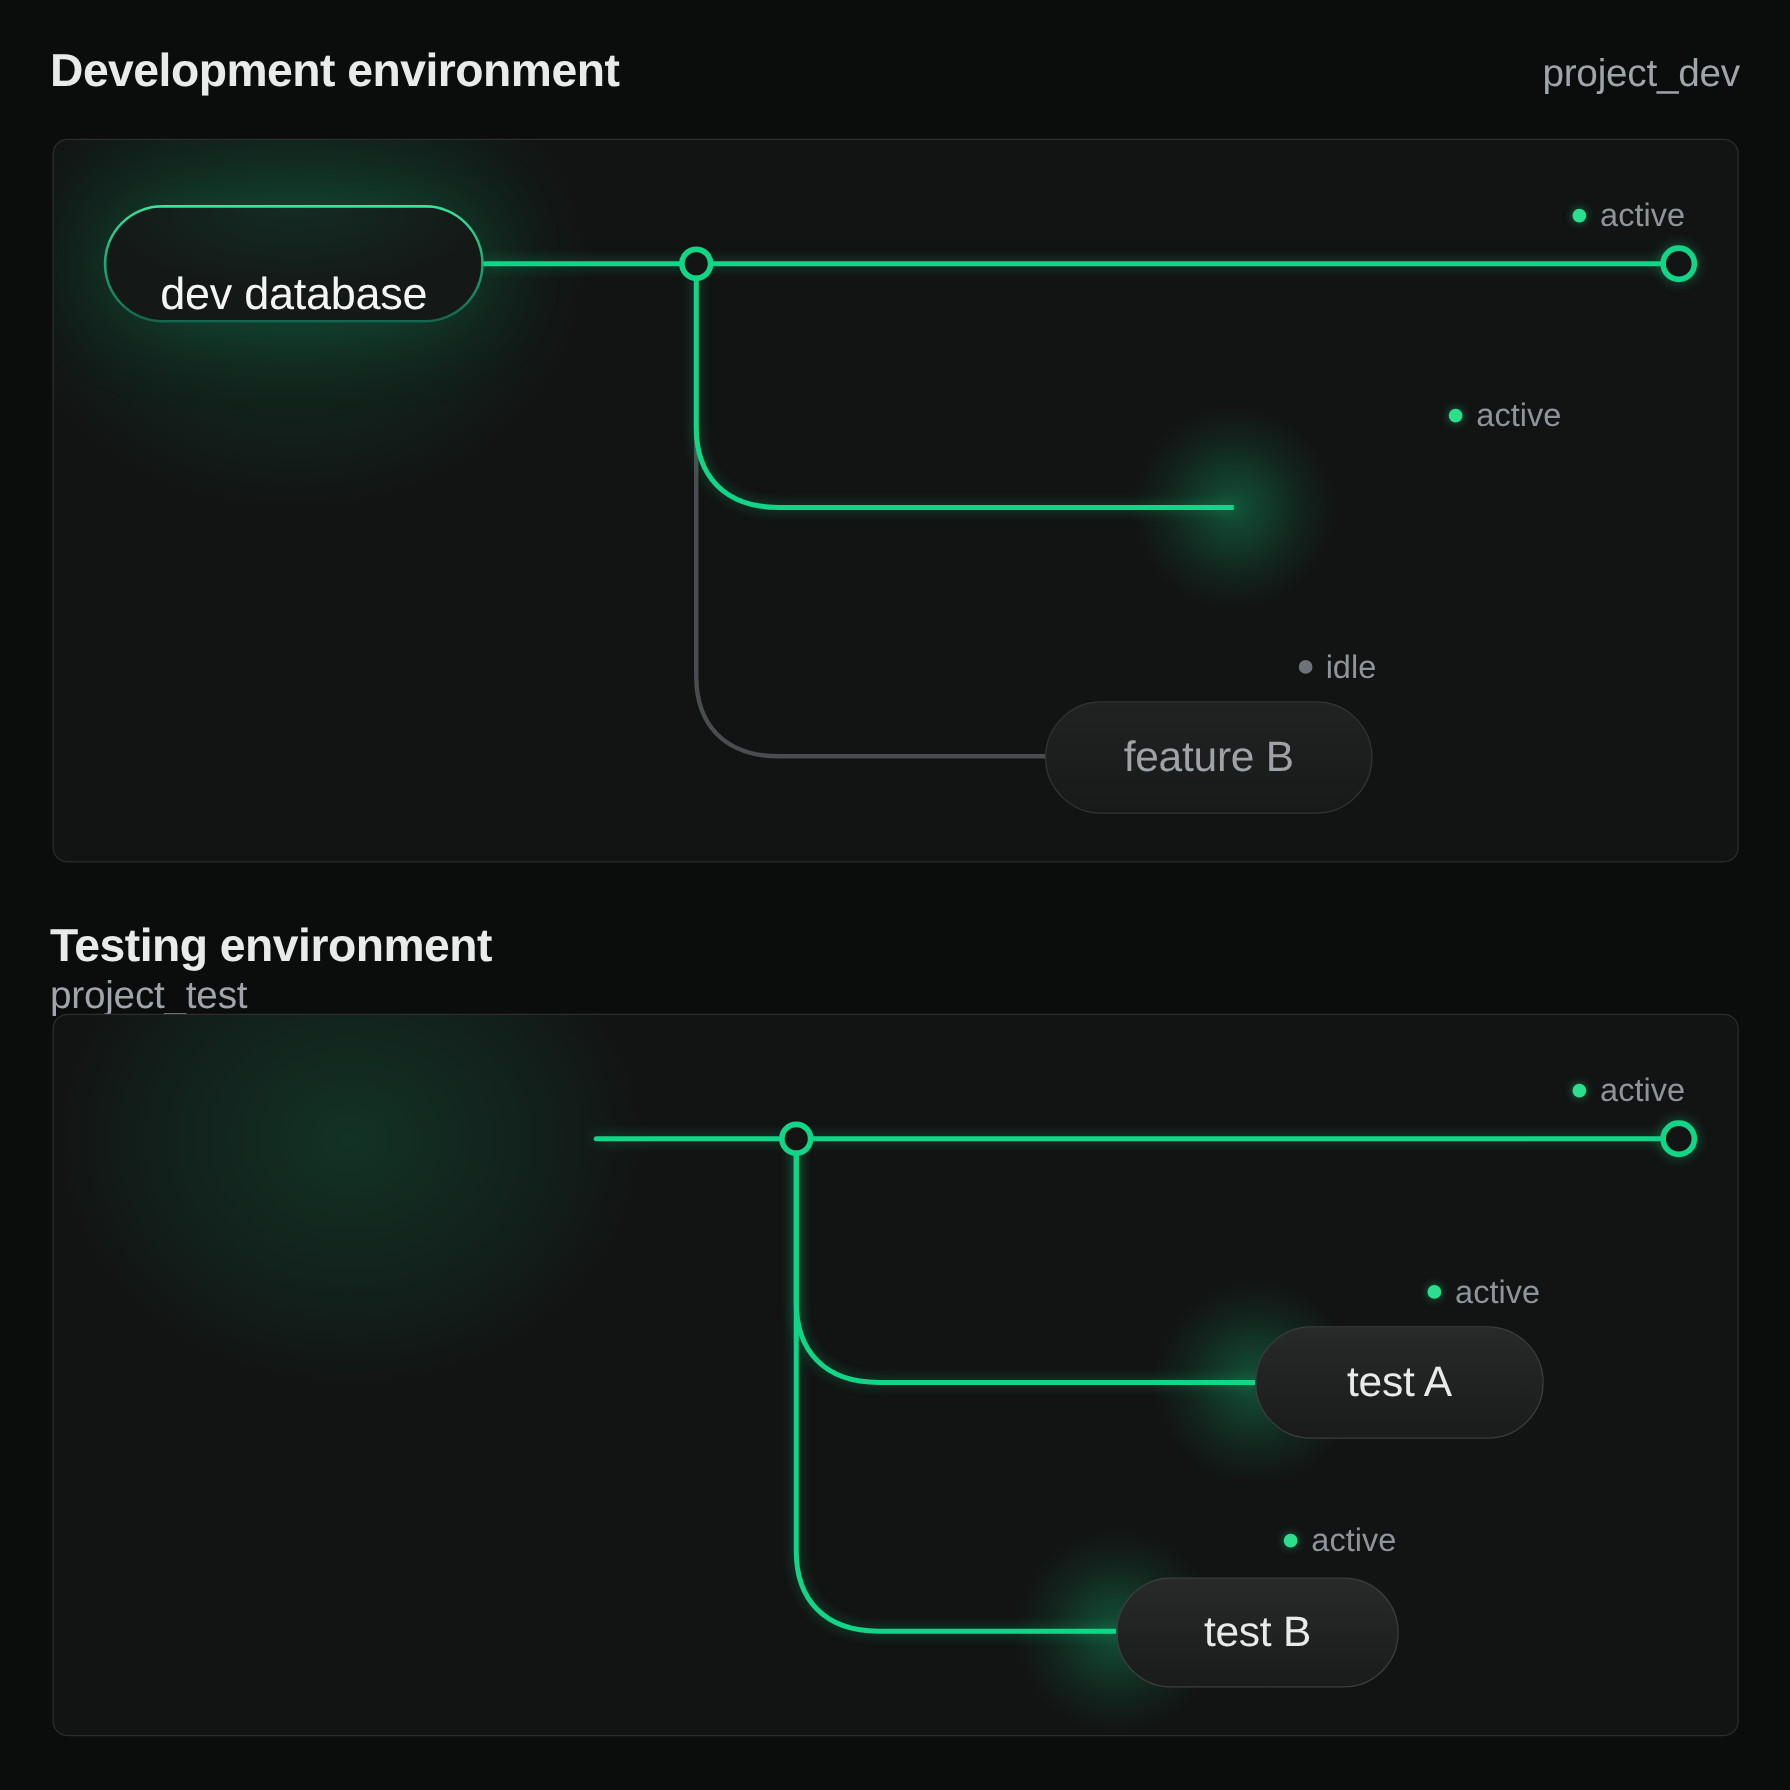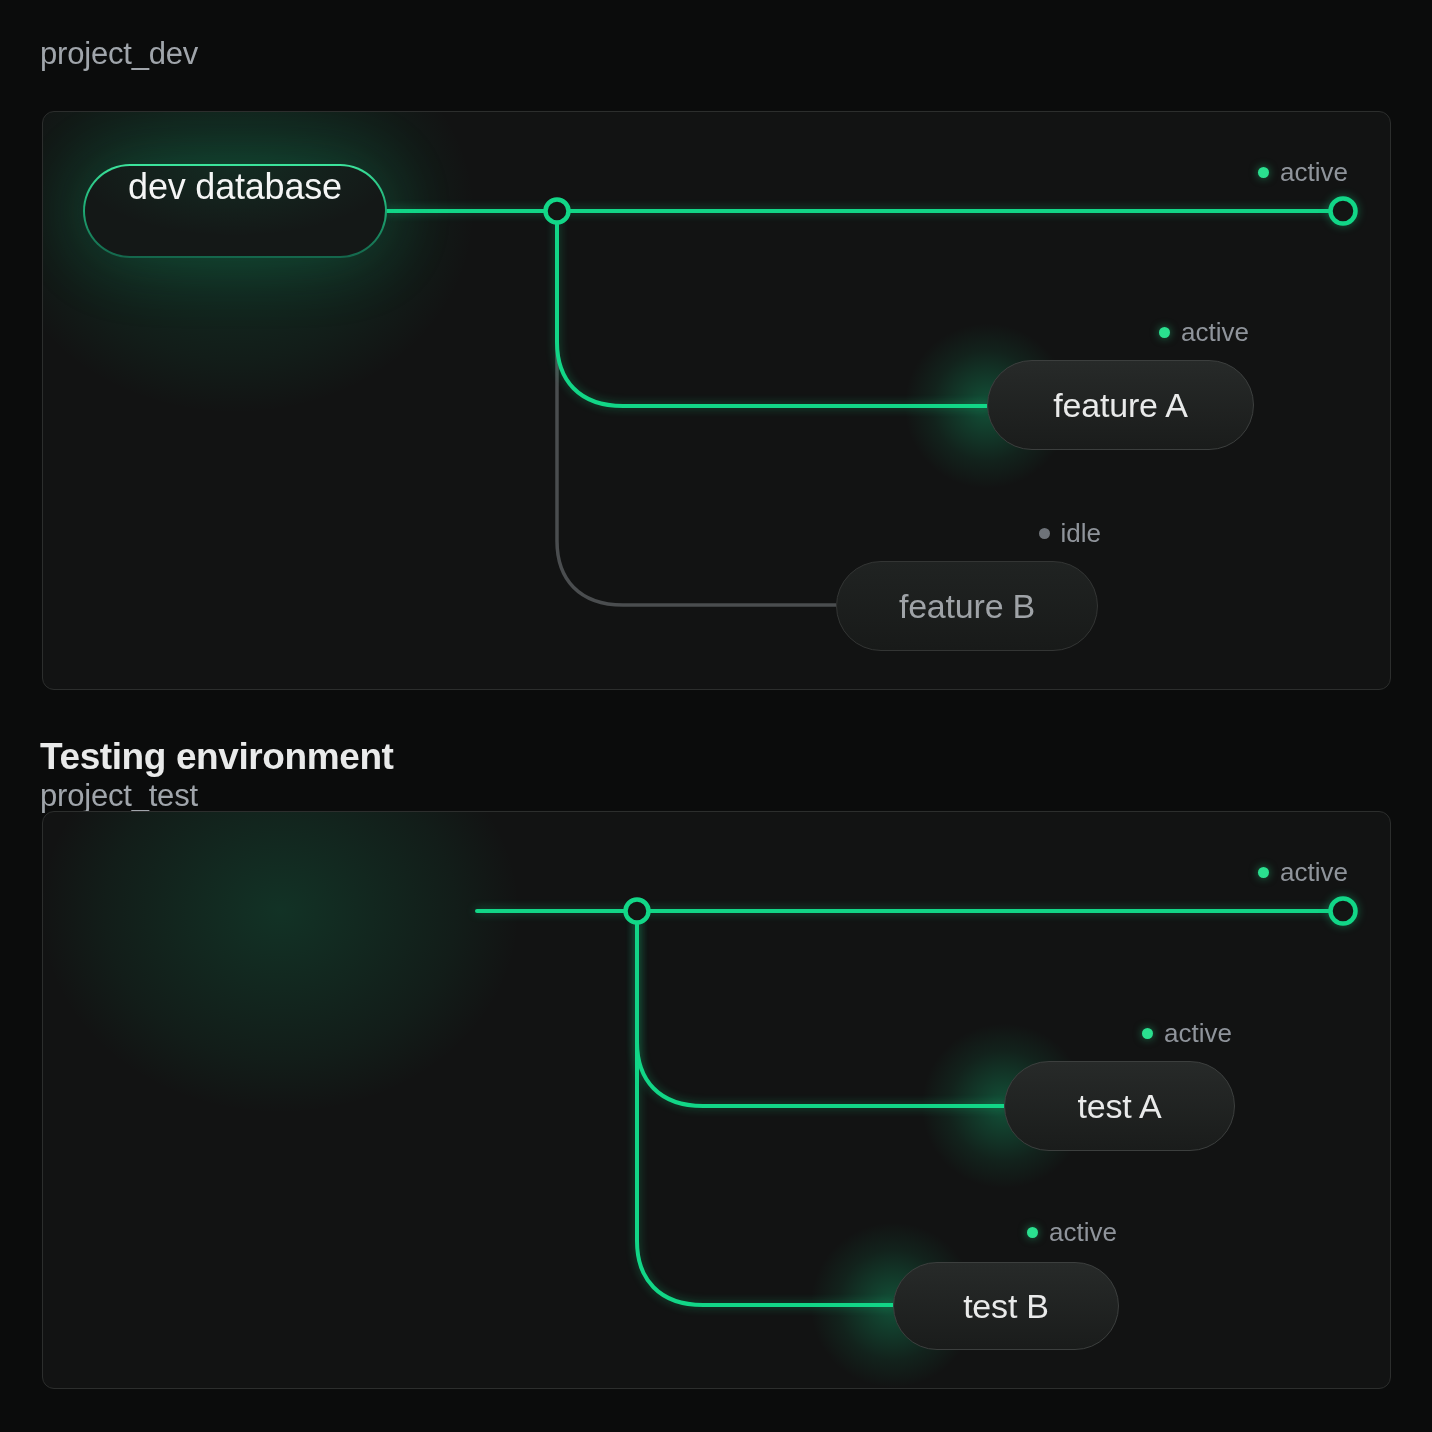--- a/index.html
+++ b/index.html
@@ -41,21 +41,21 @@
     display:flex;align-items:center;justify-content:center;box-sizing:border-box;
   }
   .pill-db{
     padding:2px;
     background:linear-gradient(180deg,#3ce49c 0%,#1fae77 45%,#14654b 100%);
     box-shadow:0 0 70px rgba(18,214,135,0.22);
   }
   .pill-db-inner{
     position:relative;width:100%;height:100%;border-radius:999px;
     background:radial-gradient(90% 130% at 50% 0%,rgba(18,214,135,0.10),transparent 60%),#141817;
-    display:flex;align-items:flex-start;justify-content:center;
+    display:flex;align-items:flex-end;justify-content:center;
   }
   .pill-db-label{font-size:36px;color:#f4f5f5;letter-spacing:-0.2px;}
   .pill-feature{
     border:1.5px solid #3c3f3e;
     background:linear-gradient(180deg,#272a29 0%,#1a1c1b 100%);
   }
   .pill-feature .pill-label{font-size:34px;color:#e9eaea;letter-spacing:-0.2px;}
   .pill-feature.idle{
     border-color:#333534;
     background:linear-gradient(180deg,#202322 0%,#181a19 100%);
@@ -68,20 +68,21 @@
   .status-dot.active{background:#2ae08f;box-shadow:0 0 8px rgba(42,224,143,0.5);}
   .status-dot.idle{background:#6e7379;box-shadow:none;}
   .status-text{font-size:26px;color:#8f949b;}
 </style>
 </head>
 <body>
 
 <div class="canvas">
 
   <div class="section-header" style="top:36px;">
+    <div class="section-heading">Development environment</div>
     <div class="project-label">project_dev</div>
   </div>
 
   <div class="panel" style="top:111px;height:579px;">
     <div class="panel-inner">
       <div class="glow db-glow" style="left:-128px;top:-171px;"></div>
       <div class="glow edge-glow" style="left:834px;top:184px;"></div>
 
       <svg class="wires" width="1349" height="579" viewBox="0 0 1349 579">
 
@@ -93,23 +94,20 @@
         <circle cx="514" cy="99" r="11.5" fill="#131514" stroke="#12d687" stroke-width="4.5"></circle>
         <circle class="g-line" cx="1300" cy="99" r="12.5" fill="#131514" stroke="#12d687" stroke-width="4.5"></circle>
       </svg>
 
       <div class="pill pill-db" style="left:40px;top:52px;width:304px;height:94px;">
         <div class="pill-db-inner">
           <span class="pill-db-label">dev database</span>
         </div>
       </div>
 
-      <div class="pill pill-feature" style="left:944px;top:248px;width:267px;height:90px;">
-        <span class="pill-label">feature A</span>
-      </div>
 
       <div class="pill pill-feature idle" style="left:793px;top:449px;width:262px;height:90px;">
         <span class="pill-label">feature B</span>
       </div>
 
       <div class="status" style="right:42px;top:42px;">
         <span class="status-dot active"></span>
         <span class="status-text">active</span>
       </div>
       <div class="status" style="right:141px;top:202px;">

